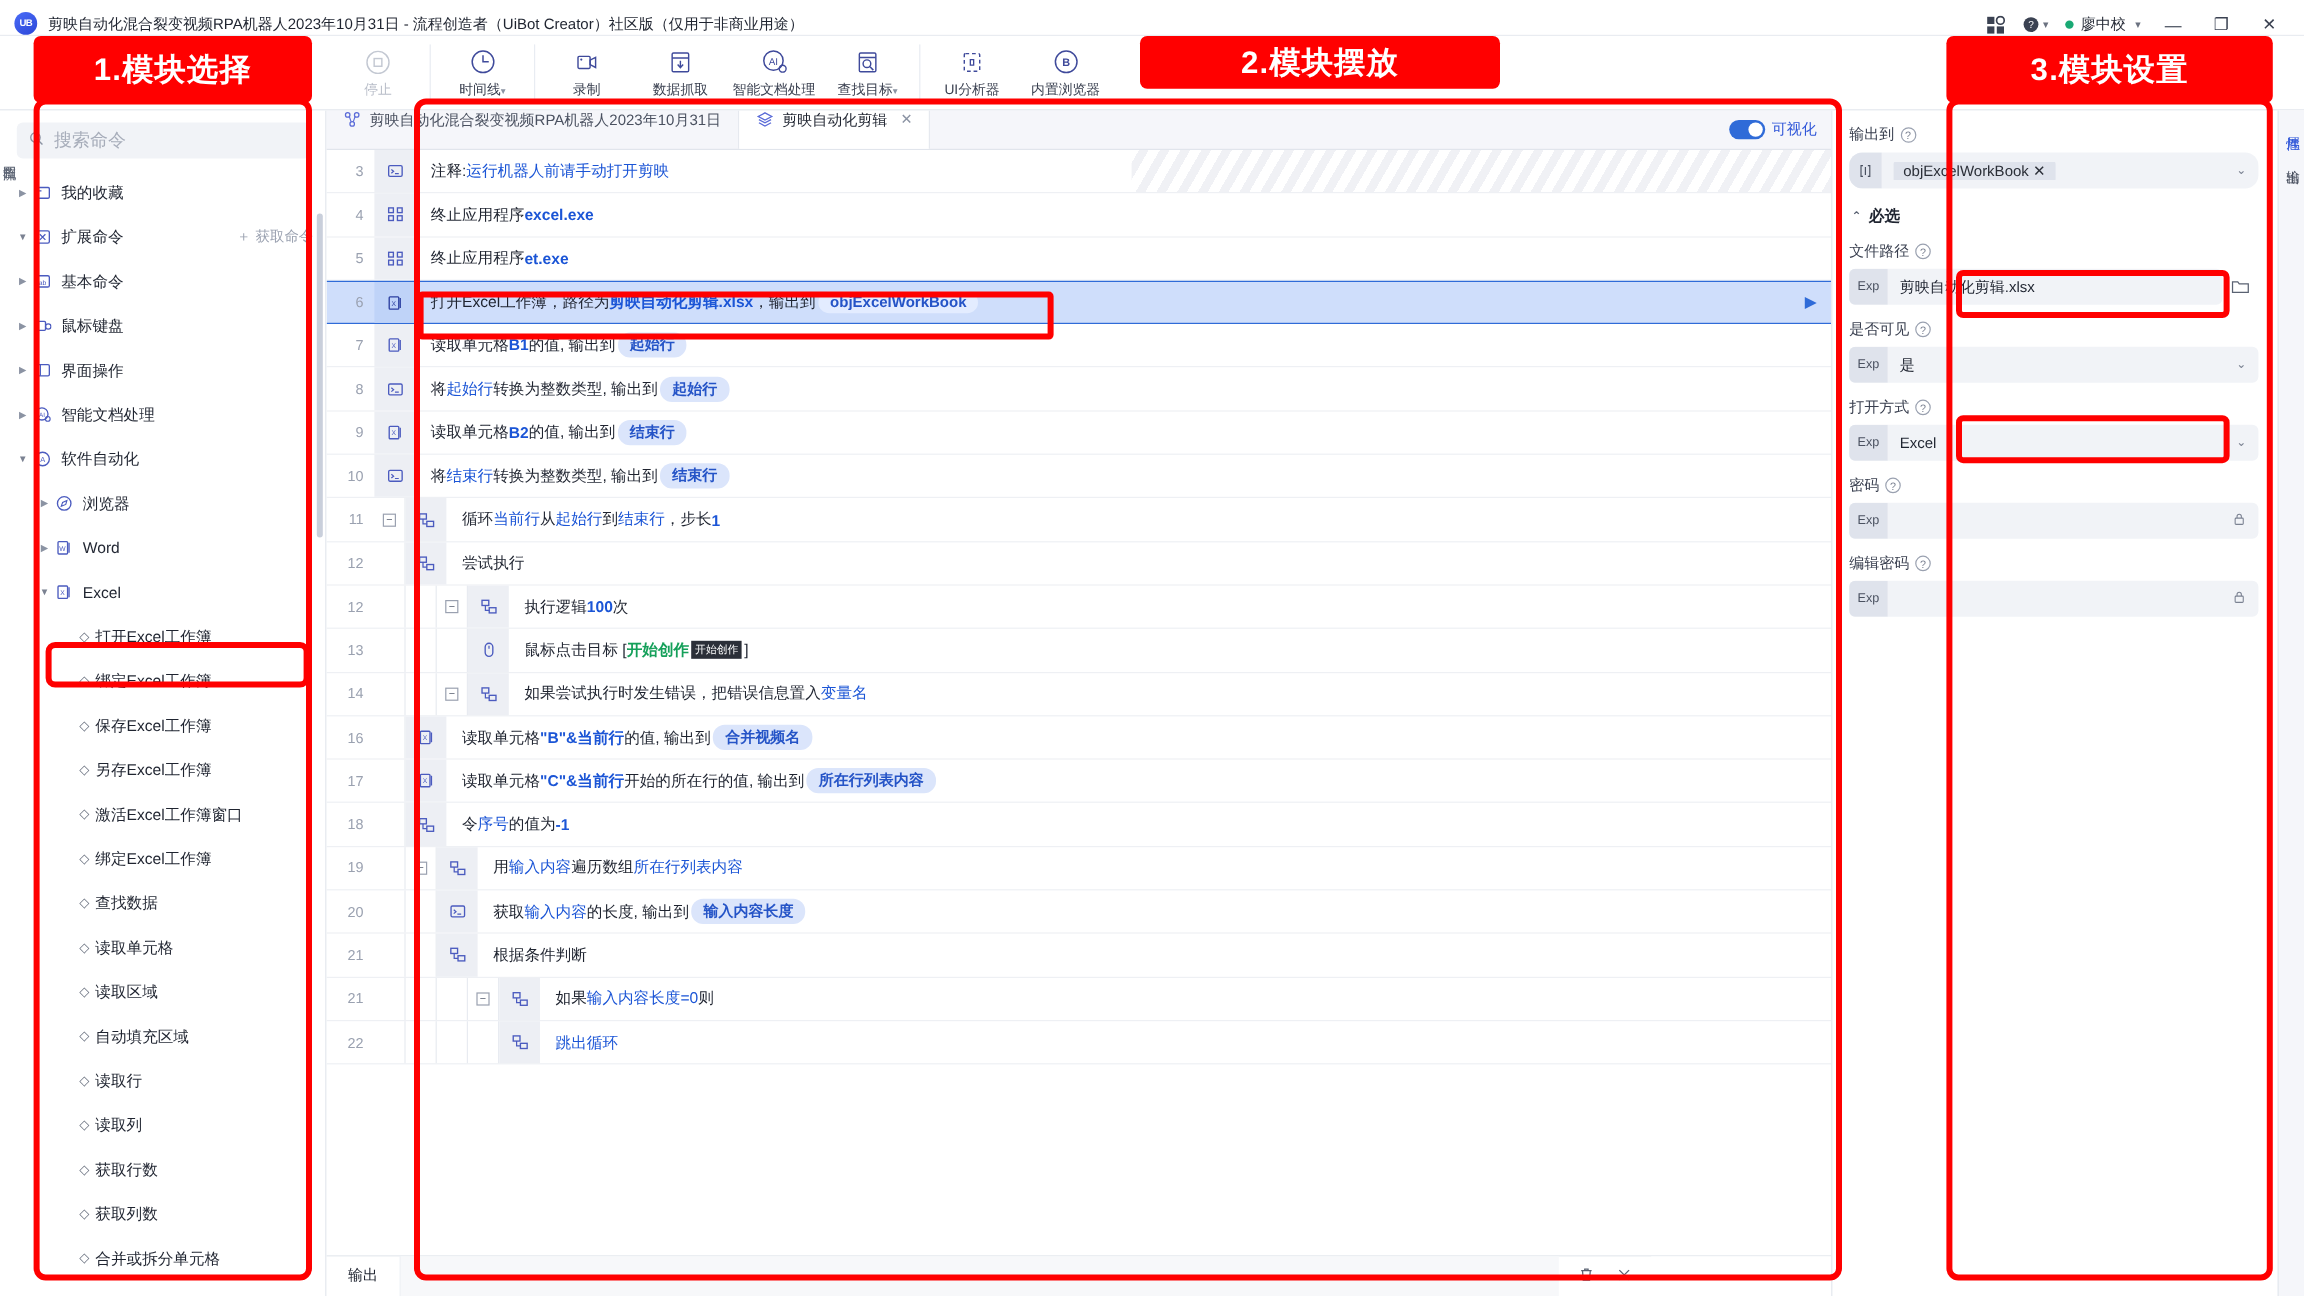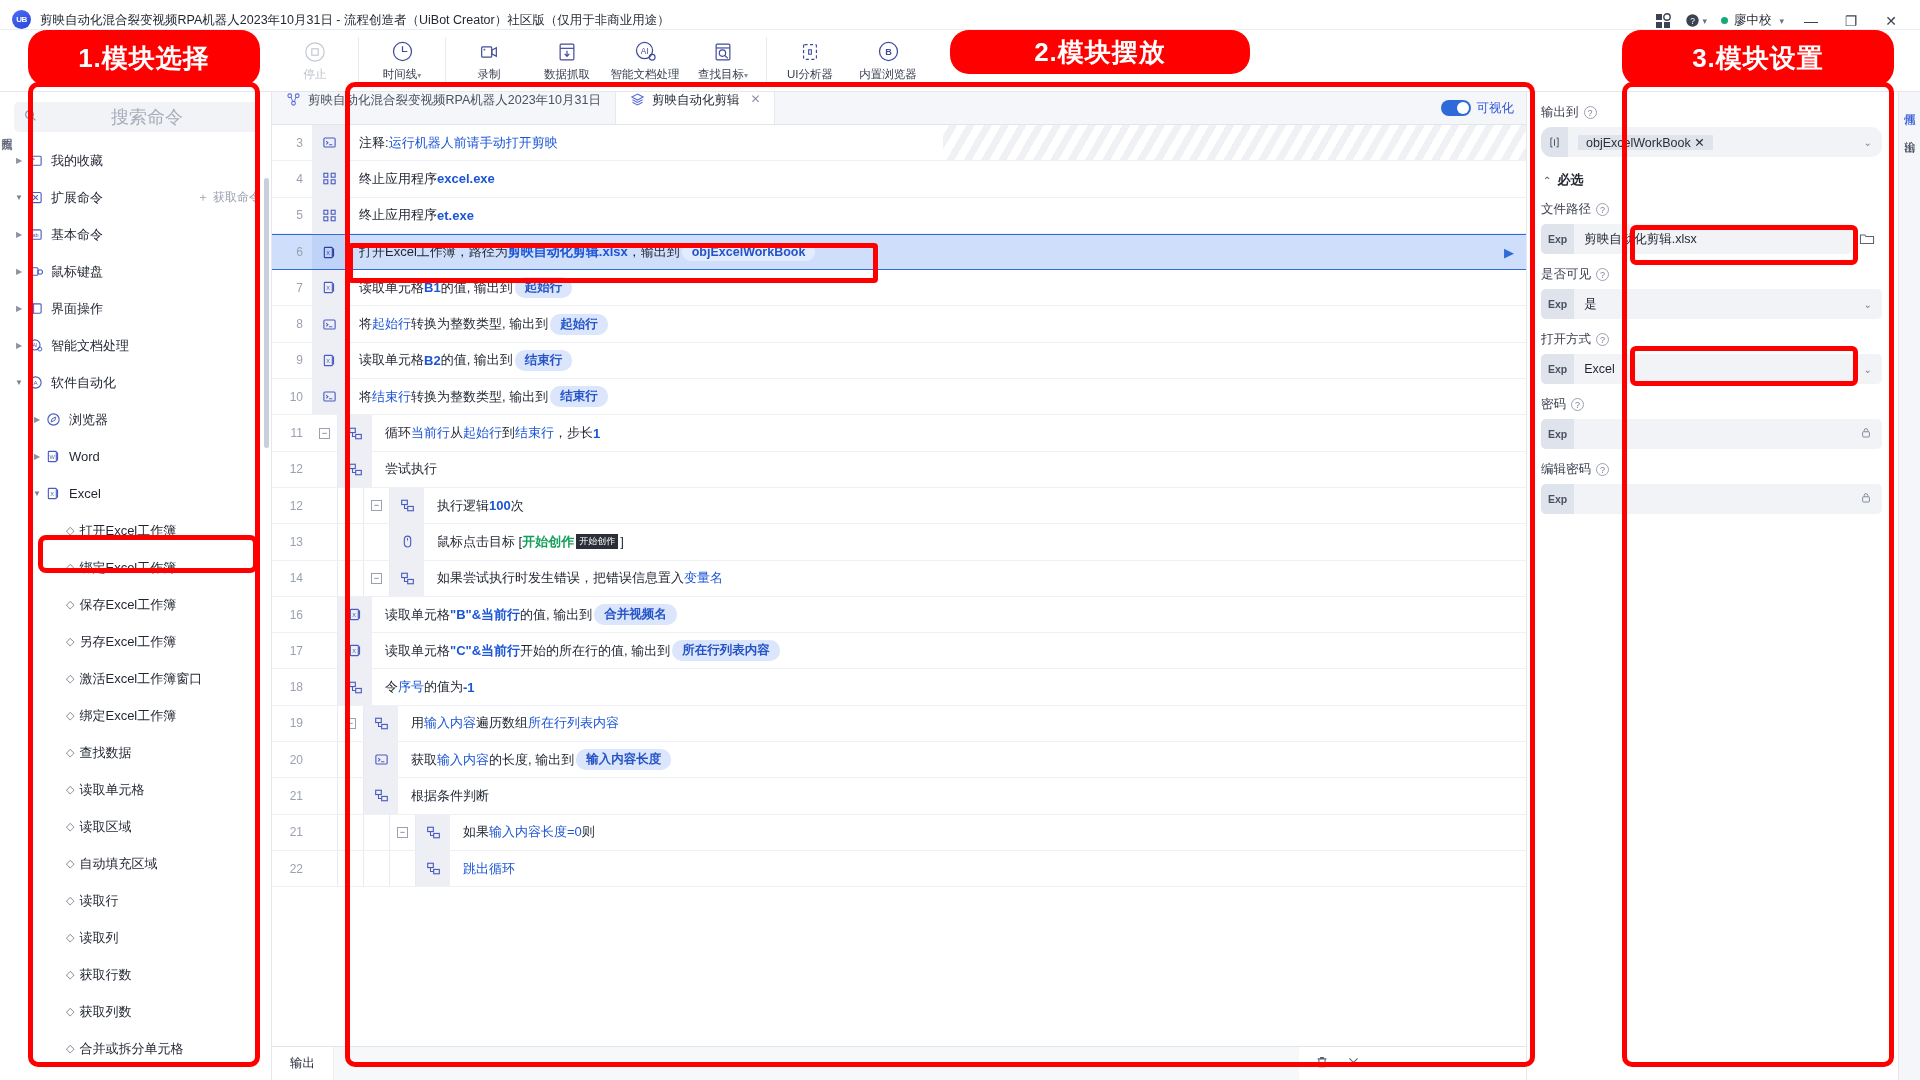--- a/index.html
+++ b/index.html
@@ -53,21 +53,21 @@
     display:flex; flex-direction:column;
   }
   .searchwrap{ padding:10px 12px 6px 14px;}
   .searchbox{
     height:30px; background:#f1f3f7; border-radius:5px;
     display:flex; align-items:center; gap:8px; padding:0 10px;
   }
   .searchbox .mag{ color:#8b93a3; font-size:13px;}
   .searchbox input{
     border:none;background:transparent;outline:none;width:100%;
-    font-family:inherit; font-size:18px; color:#3a4050;text-align:center;
+    font-family:inherit; font-size:15px; color:#3a4050;
   }
   .searchbox input::placeholder{ color:#a7adba;}
   .tree{ flex:1; overflow:hidden; padding-top:4px; position:relative;}
   .node{
     display:flex; align-items:center; height:37px; padding-right:10px;
     font-size:13px; color:#1f2430; cursor:default; white-space:nowrap;
   }
   .node .arr{ width:14px; font-size:8px; color:#8b93a3; flex:0 0 14px; text-align:center;}
   .node .arr.open{ color:#7b8292; }
   .node .ni{ width:18px; height:16px; margin-right:7px; display:flex; align-items:center; justify-content:center; color:#4b5bbf; flex:0 0 18px;}
@@ -167,21 +167,21 @@
   }
   .fld{ margin-bottom:12px;}
   .flabel{ display:flex; align-items:center; gap:5px; font-size:12.5px; color:#3a4050; margin-bottom:6px;}
   .qm{ width:13px;height:13px;border-radius:50%;border:1px solid #9aa1b0;color:#7b8292;
        font-size:9px; display:flex;align-items:center;justify-content:center;}
   .ctrl{
     height:30px; background:#f1f3f7; border-radius:5px; display:flex; align-items:center;
     overflow:hidden;
   }
   .exp{
-    background:#dfe3ec; color:#4a5160; font-size:10.5px; font-weight:bold;
+    background:#dfe3ec; color:#4a5160; font-size:10.5px; font-weight:normal;
     height:30px; display:flex; align-items:center; padding:0 7px; flex:0 0 auto;
   }
   .ctrl .val{ flex:1; padding:0 10px; font-size:12.5px; color:#1f2430; overflow:hidden; white-space:nowrap;}
   .ctrl .dd{ padding:0 10px; color:#7b8292; font-size:10px;}
   .ctrl .lk{ padding:0 10px; color:#7b8292; font-size:12px;}
   .ctrl.var{ background:#f1f3f7;border-radius:11px;}
   .varchip{ background:#dfe3ec; color:#2b2f38; border-radius:3px; padding:2px 8px; font-size:12.5px;}
   .folder{ width:30px; display:flex; align-items:center; justify-content:center; color:#5a6272; flex:0 0 30px;}
   .section{ display:flex; align-items:center; gap:6px; font-size:13px; color:#1f2430; font-weight:bold; margin:14px 0 12px 2px;}
   .section .cc{ font-size:10px; color:#5a6272;}
@@ -196,21 +196,21 @@
   .vtab.active{ color:#2f56d8;}
   
   .lvtab{
     position:absolute; left:0; top:130px; width:14px; font-size:11px; color:#5a6272;
     writing-mode:vertical-rl; z-index:6;
   }
 
   
   .ann{ position:absolute; border:5px solid #ff0000; border-radius:10px; z-index:20; pointer-events:none;}
   .annbox{
-    position:absolute; background:#ff0000; color:#fff; border-radius:19px;
+    position:absolute; background:#ff0000; color:#fff; border-radius:6px;
     display:flex; align-items:center; justify-content:center;
     font-size:26px; font-weight:bold; z-index:21; letter-spacing:1px;
   }
 </style>
 </head>
 <body>
 
 <div class="app">
 
   <div class="titlebar">

